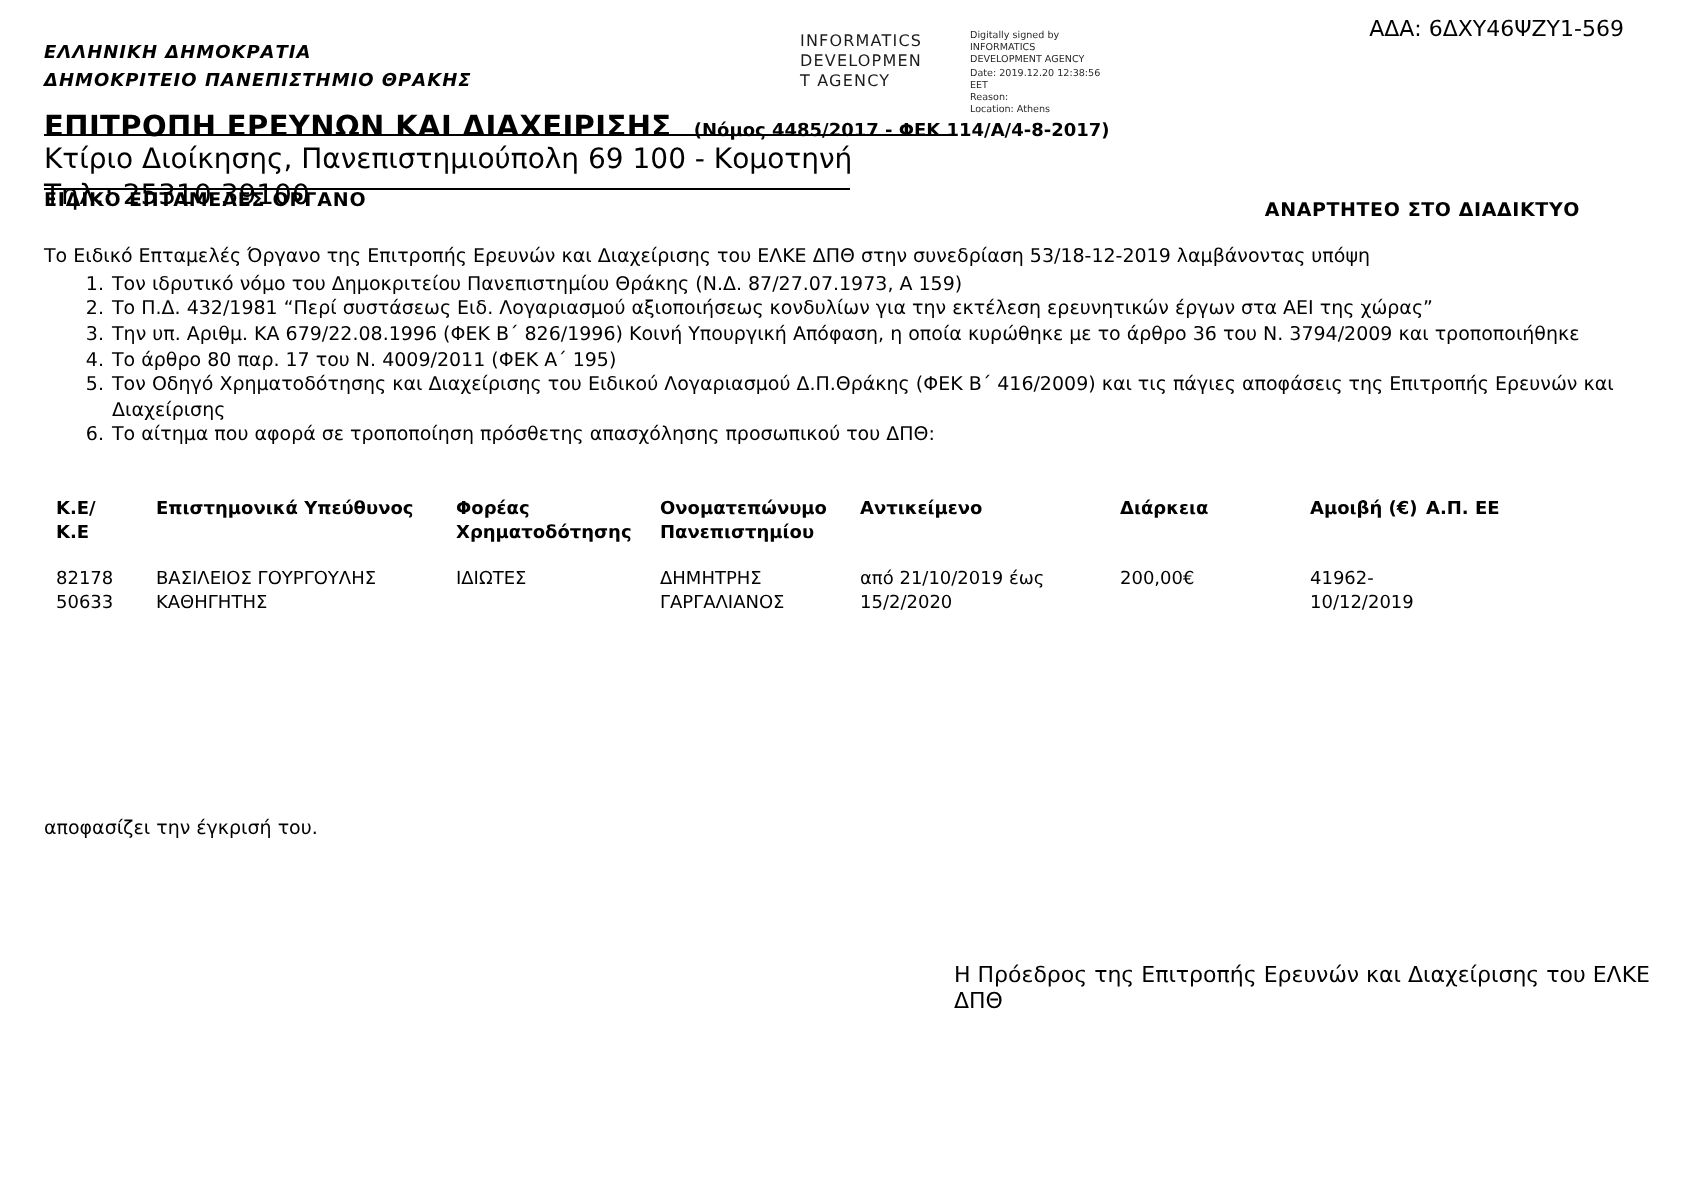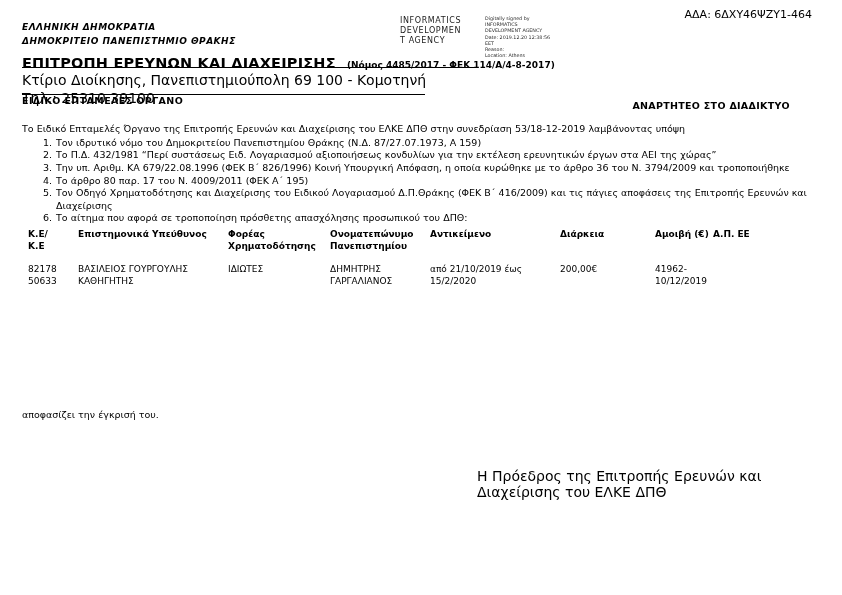--- a/index.html
+++ b/index.html
@@ -39,30 +39,30 @@
   .organ-heading { font-weight: bold; font-size: 9.5px; letter-spacing: 0.4px; margin-top: 0px; }
   .publish-note { position: absolute; top: 100px; right: 52px; font-weight: bold; font-size: 9.5px; letter-spacing: 0.3px; }
 
   
   .body-block { position: absolute; left: 22px; top: 123px; width: 802px; font-size: 9.5px; line-height: 1.33; }
   .body-block ol { margin: 1px 0 0 0; padding-left: 33px; }
   .body-block li { padding-left: 1px; }
 
   
   .grid-table {
-    position: absolute; left: 28px; top: 229px;
+    position: absolute; left: 28px; top: 250px;
     display: grid;
     grid-template-columns: 50px 150px 102px 100px 130px 95px 58px 112px;
     font-size: 9px; line-height: 1.3;
   }
   .th { font-weight: bold; white-space: pre-line; padding-right: 4px; }
   .td { white-space: pre-line; padding-right: 4px; margin-top: 12px; }
 
   .decision { position: absolute; left: 22px; top: 409px; font-size: 9.5px; }
-  .closing { position: absolute; left: 477px; top: 468px; font-size: 14px; }
+  .closing { position: absolute; left: 477px; top: 481px; font-size: 11px; }
 </style>
 </head>
 <body>
 
 <div class="page">
 
   <div class="org-block">
     <div class="org-line">ΕΛΛΗΝΙΚΗ ΔΗΜΟΚΡΑΤΙΑ</div>
     <div class="org-line">ΔΗΜΟΚΡΙΤΕΙΟ ΠΑΝΕΠΙΣΤΗΜΙΟ ΘΡΑΚΗΣ</div>
     <div class="committee-line">
@@ -77,21 +77,21 @@
 T AGENCY</div>
     <div class="stamp-sig pre">Digitally signed by
 INFORMATICS
 DEVELOPMENT AGENCY
 Date: 2019.12.20 12:38:56
 EET
 Reason:
 Location: Athens</div>
   </div>
 
-  <div class="ada">ΑΔΑ: 6ΔΧΥ46ΨΖΥ1-464</div>
+  <div class="ada">ΑΔΑ: 6ΔΧΥ46ΨΖΥ1-569</div>
 
   <div class="rule1"></div>
 
   <div class="addr-block">
     <div>Κτίριο Διοίκησης, Πανεπιστημιούπολη 69 100 - Κομοτηνή</div>
     <div>Τηλ.: 25310 39100</div>
   </div>
 
   <div class="organ-block">
     <div class="organ-heading">ΕΙΔΙΚΟ ΕΠΤΑΜΕΛΕΣ ΟΡΓΑΝΟ</div>

